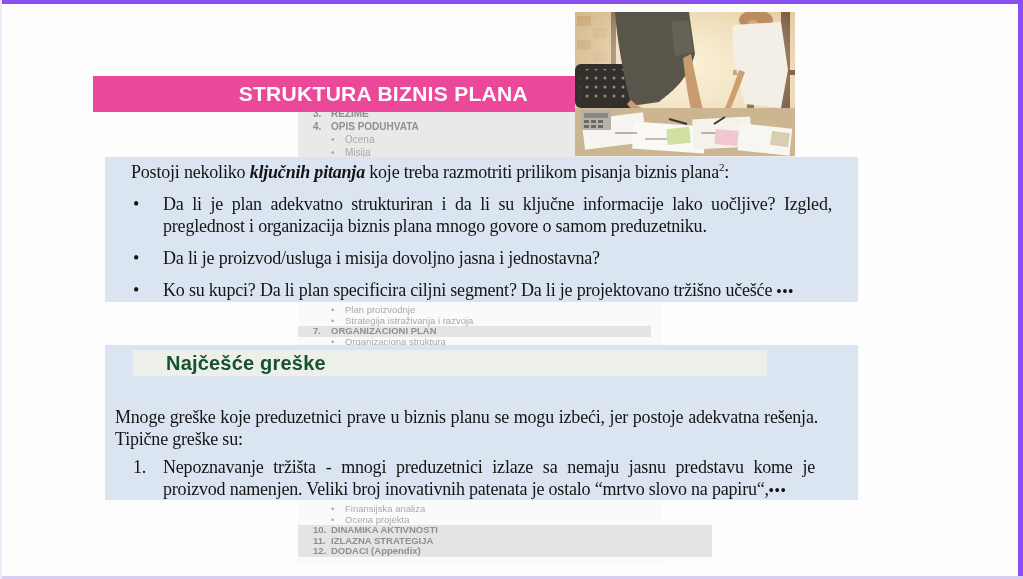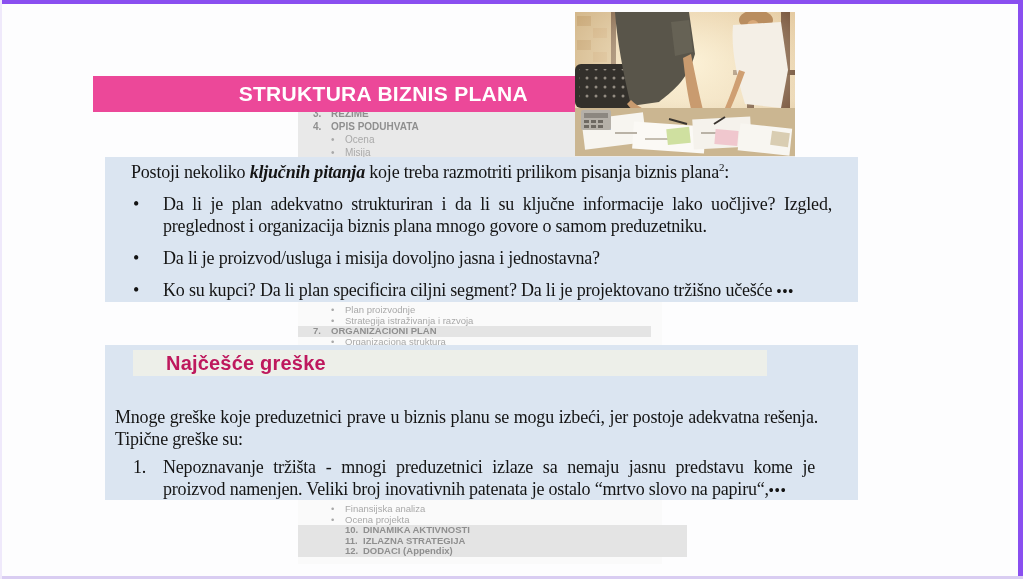--- a/index.html
+++ b/index.html
@@ -26,21 +26,21 @@
   .outline{position:absolute;left:298px;z-index:2;color:#a9a9a9;font-size:10px;line-height:13px;}
   .outline.g1{top:107px;width:300px;}
   .outline.g2{top:305px;width:364px;font-size:9.5px;line-height:10.5px;}
   .outline.g3{top:504px;width:364px;font-size:9.5px;line-height:10.5px;}
   .orow{position:relative;white-space:nowrap;}
   .orow .pre{display:inline-block;width:33px;text-indent:14px;}
   .orow.bul .pre{width:47px;text-indent:33px;}
   .orow.bold{font-weight:bold;color:#8f8f8f;}
   .orow.bold .pre{width:33px;text-indent:15px;}
   .orow.hl{background:#e4e4e4;width:353px;}
-  .g3 .orow.hl{width:357px;padding-left:32px;}
+  .g3 .orow.hl{width:414px;}
 
   
   .photo{position:absolute;left:575px;top:12px;width:220px;height:144px;z-index:4;}
 
   
   .bluebox{position:absolute;left:105px;width:753px;background:#dbe5f1;z-index:5;
            font-family:"Liberation Serif",serif;color:#141414;}
   .box1{top:157px;height:145px;}
   .box2{top:345px;height:155px;}
   .serif{font-size:18px;line-height:22px;letter-spacing:-0.2px;}
@@ -49,21 +49,21 @@
   .intro sup{font-size:11px;line-height:0;}
   .kq-list{margin-top:10px;}
   .kq-item{position:relative;padding-left:58px;padding-right:26px;margin-bottom:10px;text-align:justify;}
   .kq-item .marker{position:absolute;left:28px;top:0;}
   .kq-item.nowrap{white-space:nowrap;text-align:left;overflow:visible;}
   .dots{font-weight:bold;font-size:14px;letter-spacing:1px;}
 
   .heading-band{position:absolute;left:28px;top:5px;width:634px;height:26px;background:#edefe9;
                 display:flex;align-items:center;}
   .heading-band span{font-family:"Liberation Sans",sans-serif;font-weight:bold;font-size:20px;
-                     color:#be185d;padding-left:33px;letter-spacing:.2px;}
+                     color:#14532d;padding-left:33px;letter-spacing:.2px;}
   .mist-par{margin-top:61px;padding:0 40px 0 10px;text-align:justify;}
   .mist-item{position:relative;margin-top:6px;padding-left:58px;padding-right:43px;text-align:justify;}
   .mist-item .num{position:absolute;left:28px;top:0;}
 </style>
 </head>
 <body>
 
 <div class="stage">
 
   <div class="band1"></div>

